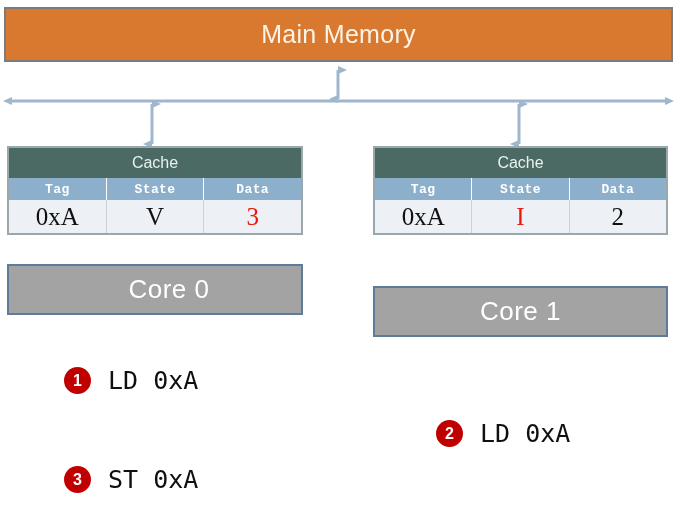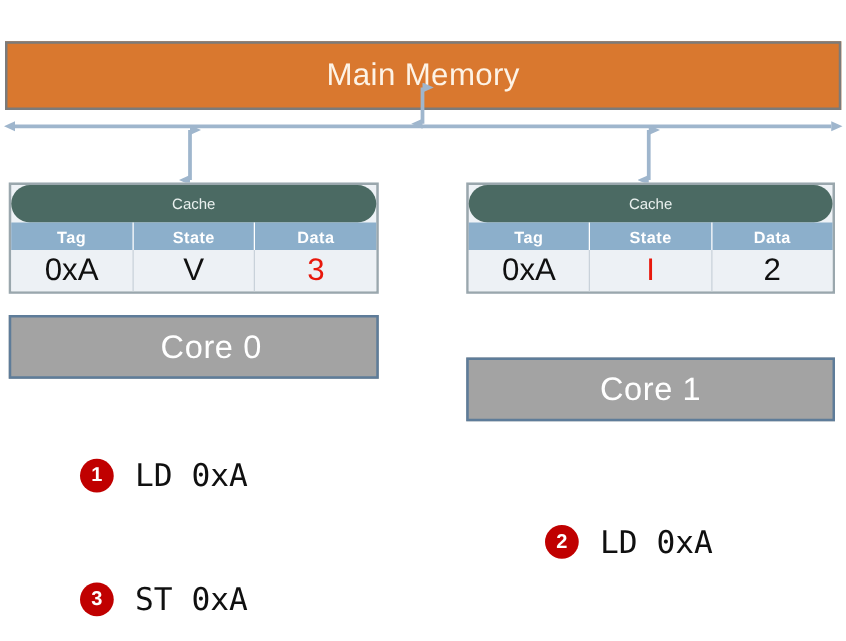--- a/index.html
+++ b/index.html
@@ -22,21 +22,20 @@
     left: 4px;
     top: 7px;
     width: 669px;
     height: 55px;
     box-sizing: border-box;
     background: #d9782f;
     border: 2px solid #7b7b7b;
     display: flex;
     align-items: center;
     justify-content: center;
-    margin-top: 26px;
   }
   .main-memory-label {
     color: #fdf3e6;
     font-size: 25px;
     letter-spacing: 0.3px;
   }
 
   
   .bus-svg {
     position: absolute;
@@ -61,30 +60,30 @@
   .cache {
     position: absolute;
     box-sizing: border-box;
     border: 2px solid #9aa7ad;
     background: #eef2f6;
   }
   .cache-title {
     height: 30px;
     background: #4b6a63;
     color: #e9f0ee;
-    font-size: 12px;
-    display: flex;
-    align-items: center;
-    justify-content: center;
-    border-radius: 15px;
+    font-size: 16px;
+    display: flex;
+    align-items: center;
+    justify-content: center;
   }
   .cache-head-row {
     display: flex;
     height: 22px;
     background: #8cafcb;
+    font-family: Liberation Mono, monospace;
   }
   .cache-head-cell {
     flex: 1;
     color: #ffffff;
     font-size: 13px;
     font-weight: bold;
     display: flex;
     align-items: center;
     justify-content: center;
     border-right: 1px solid #ffffff;
@@ -93,21 +92,21 @@
   }
   .cache-head-cell:last-child { border-right: none; }
 
   .cache-data-row {
     display: flex;
     height: 33px;
     background: #edf1f5;
   }
   .cache-data-cell {
     flex: 1;
-    font-family: Liberation Sans, sans-serif;
+    font-family: Liberation Serif, serif;
     font-size: 25px;
     color: #101010;
     display: flex;
     align-items: center;
     justify-content: center;
     border-right: 1px solid #c9d2da;
     box-sizing: border-box;
   }
   .cache-data-cell:last-child { border-right: none; }
   .cache-data-cell.hl { color: #e8180c; }
@@ -211,21 +210,21 @@
       <div class="cache-head-cell">State</div>
       <div class="cache-head-cell">Data</div>
     </div>
     <div class="cache-data-row">
       <div class="cache-data-cell">0xA</div>
       <div class="cache-data-cell hl">I</div>
       <div class="cache-data-cell">2</div>
     </div>
   </div>
 
-  <div class="core" style="left:7px; top:252px; width:296px; height:51px;padding-left:28px;">
+  <div class="core" style="left:7px; top:264px; width:296px; height:51px;padding-left:28px;">
     <span class="core-label">Core 0</span>
   </div>
 
   <div class="core" style="left:373px; top:262px; width:295px; height:51px;margin-top:24px;">
     <span class="core-label">Core 1</span>
   </div>
 
   <div class="instr" style="left:64px; top:366px;">
     <span class="instr-badge">1</span>
     <span class="instr-text">LD 0xA</span>

